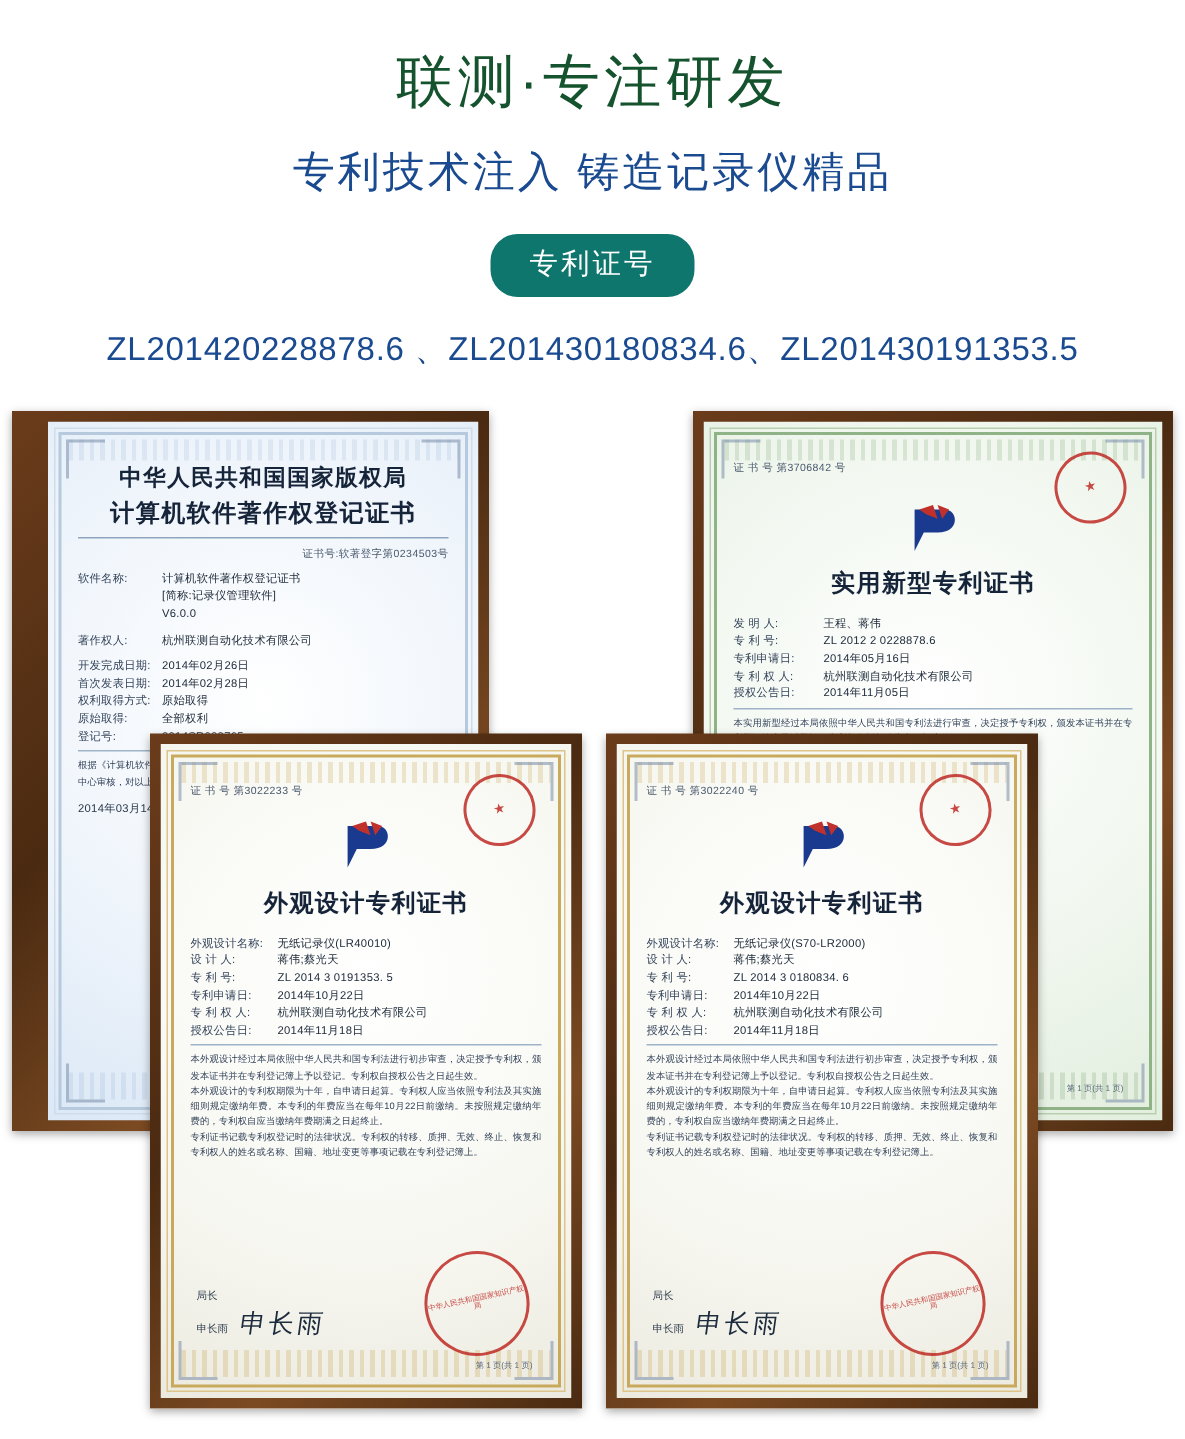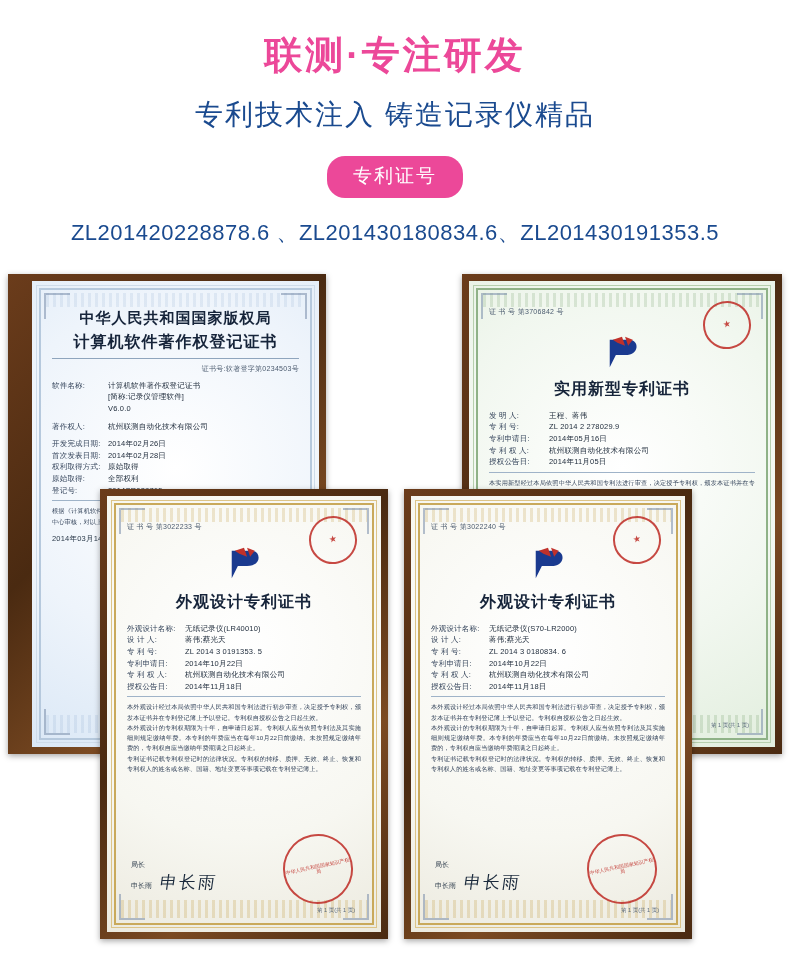--- a/index.html
+++ b/index.html
@@ -16,39 +16,39 @@
     background: #ffffff;
   }
 
   
   .header {
     padding-top: 34px;
     text-align: center;
   }
   .title-main {
     font-size: 38px;
-    font-weight: bold;
-    color: #ec4899;
+    font-weight: normal;
+    color: #14532d;
     letter-spacing: 3px;
     line-height: 1.15;
   }
   .title-sub {
     margin-top: 18px;
     font-size: 28px;
     color: #1a4a8f;
     letter-spacing: 2px;
     font-weight: normal;
   }
   .badge-wrap {
     margin-top: 22px;
     display: flex;
     justify-content: center;
   }
   .badge {
-    background: #ec4899;
+    background: #0f766e;
     color: #ffffff;
     font-size: 19px;
     letter-spacing: 2px;
     padding: 7px 26px 9px 26px;
     border-radius: 18px;
     display: inline-block;
   }
   .patent-nums {
     margin-top: 20px;
     font-size: 22px;
@@ -354,21 +354,21 @@
             </svg>
           </div>
 
           <div class="cert-title-cn" style="margin-top:10px; font-size:16px">实用新型专利证书</div>
           <div class="spacer10"></div>
 
           <div class="field">
             <span class="lbl" style="min-width:60px">发 明 人:</span><span class="val">王程、蒋伟</span>
           </div>
           <div class="field">
-            <span class="lbl" style="min-width:60px">专 利 号:</span><span class="val">ZL 2014 2 278029.9</span>
+            <span class="lbl" style="min-width:60px">专 利 号:</span><span class="val">ZL 2012 2 0228878.6</span>
           </div>
           <div class="field">
             <span class="lbl" style="min-width:60px">专利申请日:</span><span class="val">2014年05月16日</span>
           </div>
           <div class="field">
             <span class="lbl" style="min-width:60px">专 利 权 人:</span><span class="val">杭州联测自动化技术有限公司</span>
           </div>
           <div class="field">
             <span class="lbl" style="min-width:60px">授权公告日:</span><span class="val">2014年11月05日</span>
           </div>

